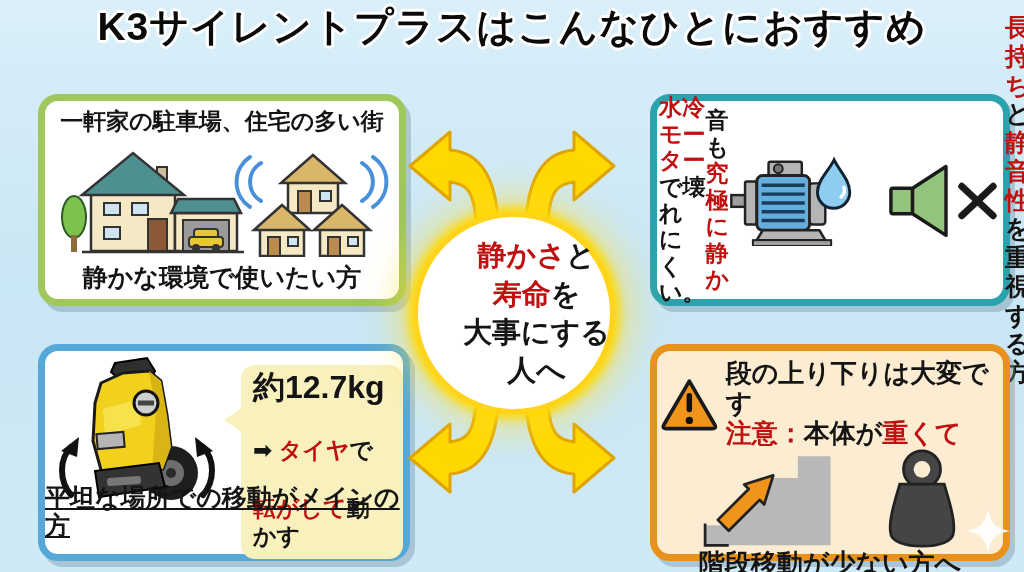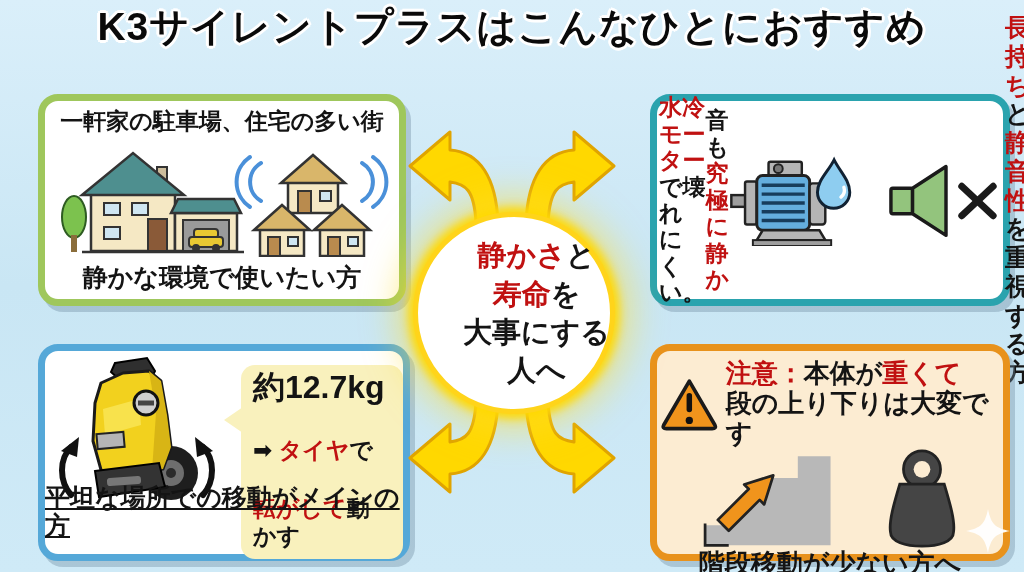--- a/index.html
+++ b/index.html
@@ -207,24 +207,24 @@
   </section>
 
   <section class="card card-stairs">
     <div class="stairs-header">
       <svg width="60" height="54" viewBox="0 0 62 56">
         <path d="M31 3 L59 51 Q61 55 56 55 L6 55 Q1 55 3 51 Z" fill="#f0941c" stroke="#1a1a1a" stroke-width="4" stroke-linejoin="round"></path>
         <rect x="28" y="16" width="6" height="21" rx="3" fill="#111"></rect>
         <circle cx="31" cy="46" r="4" fill="#111"></circle>
       </svg>
       <div>
+        <div class="line stairs-lines">段の上り下りは大変です</div>
         <div class="line stairs-lines">
           <span class="red">注意：</span><span>本体が</span><span class="red">重くて</span>
         </div>
-        <div class="line stairs-lines">段の上り下りは大変です</div>
       </div>
     </div>
     <div class="stairs-icons">
       <svg width="138" height="100" viewBox="0 0 150 110">
         <path d="M8 106 L8 84 L42 84 L42 58 L76 58 L76 32 L110 32 L110 8 L146 8 L146 106 Z" fill="#b8b8b8"></path>
         <path d="M8 82 L8 106 L34 106" fill="none" stroke="#222" stroke-width="3"></path>
         <path d="M83 29 L73 61 L68 56 L34 90 L22 78 L56 44 L51 39 Z" fill="#f0941c" stroke="#222" stroke-width="3" stroke-linejoin="round"></path>
       </svg>
       <svg width="82" height="100" viewBox="0 0 88 108">
         <circle cx="44" cy="22" r="20" fill="#454545" stroke="#222" stroke-width="3"></circle>

